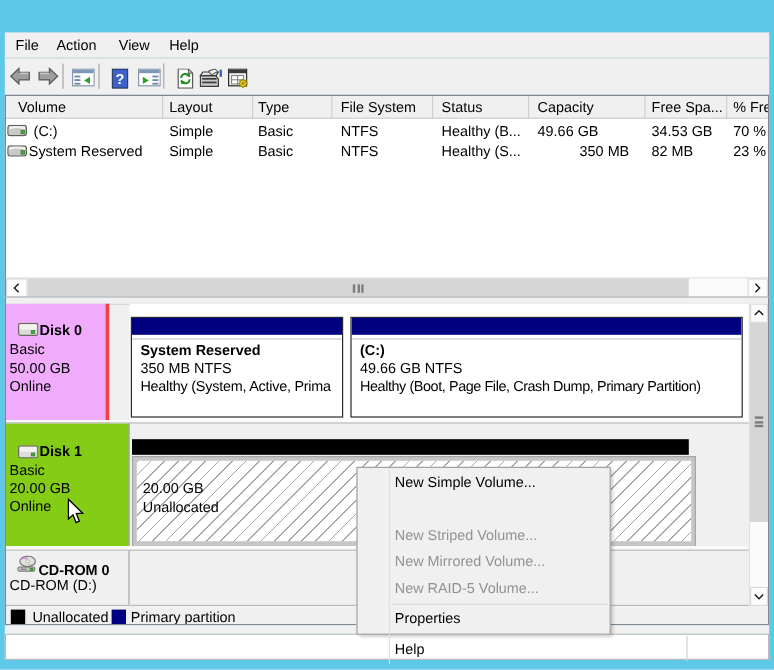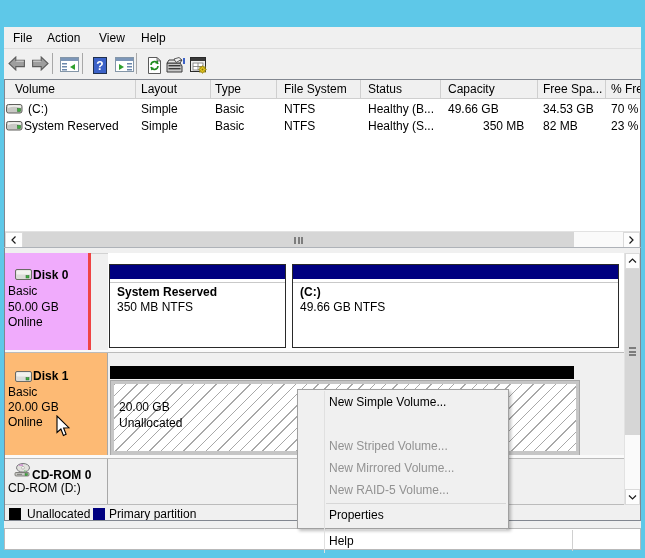--- a/index.html
+++ b/index.html
@@ -180,32 +180,34 @@
       <div class="abs" style="left:3px;top:31px;">Basic</div>
       <div class="abs" style="left:3px;top:47px;">50.00 GB</div>
       <div class="abs" style="left:3px;top:62px;">Online</div>
     </div>
 
     <div class="abs" style="left:104px;top:11px;width:177px;height:84px;border:1px solid #2a2a2a;background:#fff;overflow:hidden;">
       <div class="abs" style="left:0;top:0;width:175px;height:14px;background:#000080;"></div>
       <div class="abs" style="left:0;top:17px;width:175px;height:1px;background:#c9c9c9;"></div>
       <div class="abs b" style="left:7px;top:20px;">System Reserved</div>
       <div class="abs" style="left:7px;top:35px;">350 MB NTFS</div>
+      <div class="abs" style="left:7px;top:50px;letter-spacing:-0.2px;">Healthy (System, Active, Prima</div>
     </div>
 
     <div class="abs" style="left:287px;top:11px;width:327px;height:84px;border:1px solid #2a2a2a;background:#fff;overflow:hidden;">
       <div class="abs" style="left:0;top:0;width:325px;height:14px;background:#000080;"></div>
       <div class="abs" style="left:0;top:17px;width:325px;height:1px;background:#c9c9c9;"></div>
       <div class="abs b" style="left:7px;top:20px;">(C:)</div>
       <div class="abs" style="left:7px;top:35px;">49.66 GB NTFS</div>
+      <div class="abs" style="left:7px;top:50px;letter-spacing:-0.35px;">Healthy (Boot, Page File, Crash Dump, Primary Partition)</div>
     </div>
     <div class="abs" style="left:0;top:97px;width:635px;height:2px;background:#fafafa;"></div>
     <div class="abs" style="left:0;top:99px;width:635px;height:1px;background:#bbbbbb;"></div>
 
-    <div class="abs" style="left:0;top:100px;width:103px;height:103px;background:#fdba74;border-right:1px solid #a8a8a8;">
+    <div class="abs" style="left:0;top:100px;width:103px;height:103px;background:#84cc16;border-right:1px solid #a8a8a8;">
       <svg class="abs" style="left:10px;top:18px;" width="17" height="11" viewBox="0 0 17 11">
         <rect x="0.5" y="0.5" width="16" height="10" rx="1.5" fill="#dcdcd8" stroke="#6a6a64"></rect>
         <rect x="1.5" y="1.5" width="14" height="4" rx="1" fill="#f2f2ee"></rect>
         <rect x="11" y="6.5" width="3" height="2.5" fill="#3fae3f" stroke="#2a6a2a" stroke-width="0.5"></rect>
       </svg>
       <div class="abs b" style="left:28px;top:16px;">Disk 1</div>
       <div class="abs" style="left:3px;top:32px;">Basic</div>
       <div class="abs" style="left:3px;top:47px;">20.00 GB</div>
       <div class="abs" style="left:3px;top:62px;">Online</div>
     </div>

